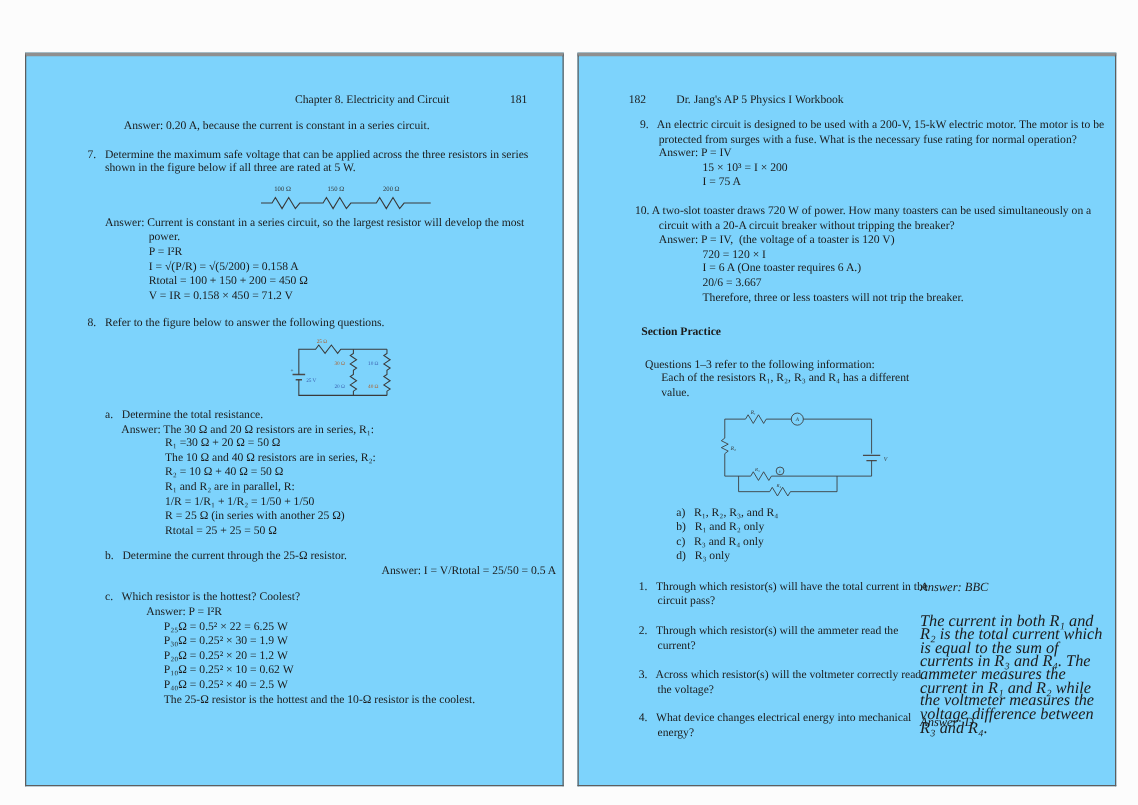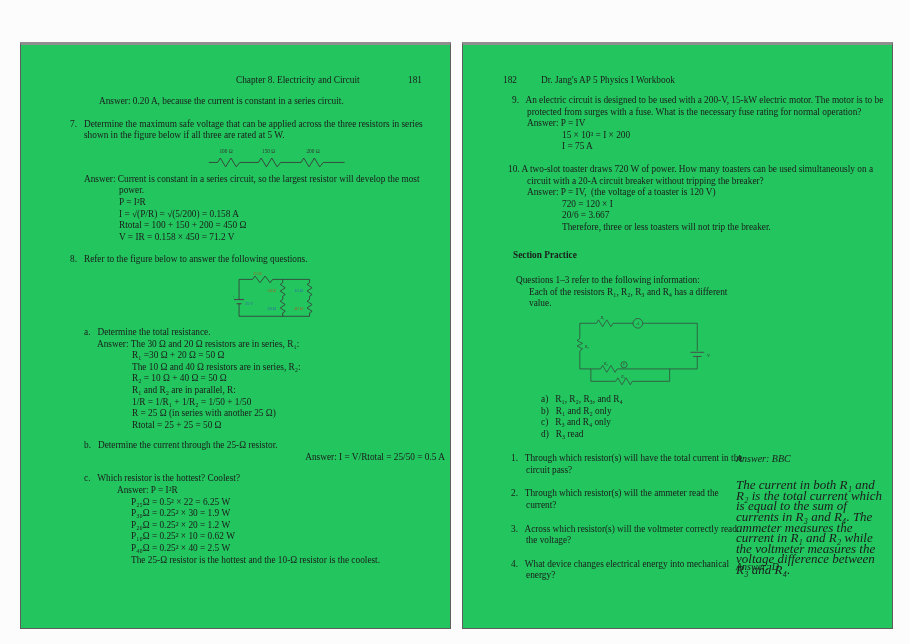--- a/index.html
+++ b/index.html
@@ -2,21 +2,21 @@
 <html><head>
 <meta charset="utf-8">
 <style>
   html,body{margin:0;padding:0;}
   body{
     width:910px;height:644px;position:relative;background:#fcfcfc;
     font-family:"Liberation Serif","DejaVu Serif",serif;color:#1c1c1c;
     overflow:hidden;
   }
   .page{
-    position:absolute;top:42px;width:431px;height:587px;background:#22c55e;
+    position:absolute;top:42px;width:431px;height:587px;background:#7dd3fc;
     border:1px solid #5e5e5e;border-top:3px solid #8f8f8f;box-sizing:border-box;
   }
   .page-left{left:20px;}
   .page-right{left:462px;}
   .page-header{position:absolute;top:30px;left:0;right:0;height:13px;font-size:9.3px;}
   .page-header span{position:absolute;white-space:nowrap;}
   .content{position:absolute;top:50px;left:0;width:424px;}
   .line{font-size:9.3px;line-height:11.6px;white-space:pre-wrap;}
   .math{}
   .bold{font-weight:bold;}
@@ -125,20 +125,21 @@
   </div>
   <div class="content">
     <div>
         <div class="line" style="padding-left: 64px; text-indent: -15px;">9.   An electric circuit is designed to be used with a 200-V, 15-kW electric motor. The motor is to be protected from surges with a fuse. What is the necessary fuse rating for normal operation?</div>
         <div class="line" style="padding-left: 64px;">Answer: P = IV</div>
         <div class="line math" style="padding-left: 99px;">15 × 10³ = I × 200</div>
         <div class="line math" style="padding-left: 99px;">I = 75 A</div>
         <div class="line" style="padding-left: 64px; text-indent: -19px; margin-top: 11px;">10. A two-slot toaster draws 720 W of power. How many toasters can be used simultaneously on a circuit with a 20-A circuit breaker without tripping the breaker?</div>
         <div class="line" style="padding-left: 64px;">Answer: P = IV,  (the voltage of a toaster is 120 V)</div>
         <div class="line math" style="padding-left: 99px;">720 = 120 × I</div>
+        <div class="line" style="padding-left: 99px;">I = 6 A (One toaster requires 6 A.)</div>
         <div class="line math" style="padding-left: 99px;">20/6 = 3.667</div>
         <div class="line" style="padding-left: 99px;">Therefore, three or less toasters will not trip the breaker.</div>
         <div class="line bold" style="padding-left: 50px; margin-top: 16px;">Section Practice</div>
         <div class="line" style="padding-left: 53px; margin-top: 14px;">Questions 1–3 refer to the following information:</div>
         <div class="line" style="padding-left: 66px;">Each of the resistors R₁, R₂, R₃ and R₄ has a different</div>
         <div class="line" style="padding-left: 66px;">value.</div>
       </div>
 
     <div class="fig fig3">
       <svg width="152" height="76" viewBox="0 0 220 110">
@@ -164,21 +165,21 @@
 
         <path class="wire" d="M36,78 V96 H72 l3,-5 l6,10 l6,-10 l6,10 l3,-5 H150 V78"></path>
         <text x="80" y="91" font-size="5.5" class="it">R₄</text>
       </svg>
     </div>
 
     <div>
         <div class="line" style="padding-left: 91px; text-indent: -13px;">a)   R₁, R₂, R₃, and R₄</div>
         <div class="line" style="padding-left: 91px; text-indent: -13px;">b)   R₁ and R₂ only</div>
         <div class="line" style="padding-left: 91px; text-indent: -13px;">c)   R₃ and R₄ only</div>
-        <div class="line" style="padding-left: 91px; text-indent: -13px;">d)   R₃ read</div>
+        <div class="line" style="padding-left: 91px; text-indent: -13px;">d)   R₃ only</div>
       </div>
 
     <div class="qa">
       <div style="width:280px">
           <div class="line" style="padding-left: 63px; text-indent: -15px; max-width: 270px;">1.   Through which resistor(s) will have the total current in the circuit pass?</div>
           <div class="line" style="padding-left: 63px; text-indent: -15px; margin-top: 12px; max-width: 270px;">2.   Through which resistor(s) will the ammeter read the current?</div>
           <div class="line" style="padding-left: 63px; text-indent: -15px; margin-top: 12px; max-width: 275px;">3.   Across which resistor(s) will the voltmeter correctly read the voltage?</div>
           <div class="line" style="padding-left: 63px; text-indent: -15px; margin-top: 12px; max-width: 270px;">4.   What device changes electrical energy into mechanical energy?</div>
         </div>
       <div class="qa-answers">

